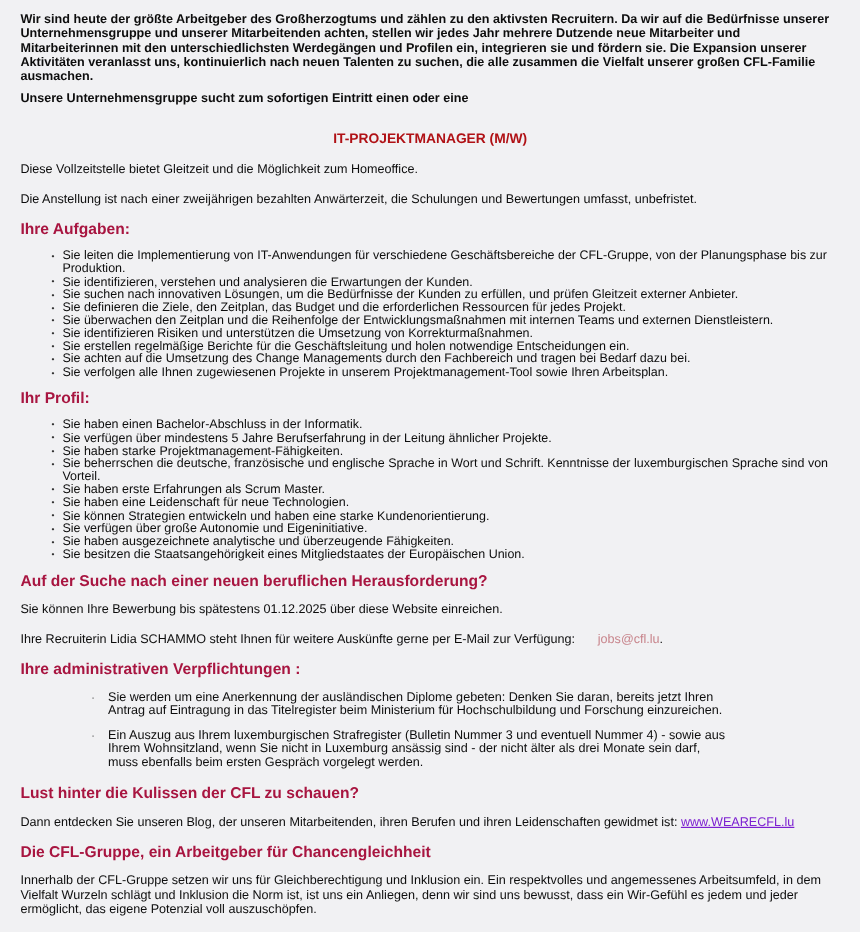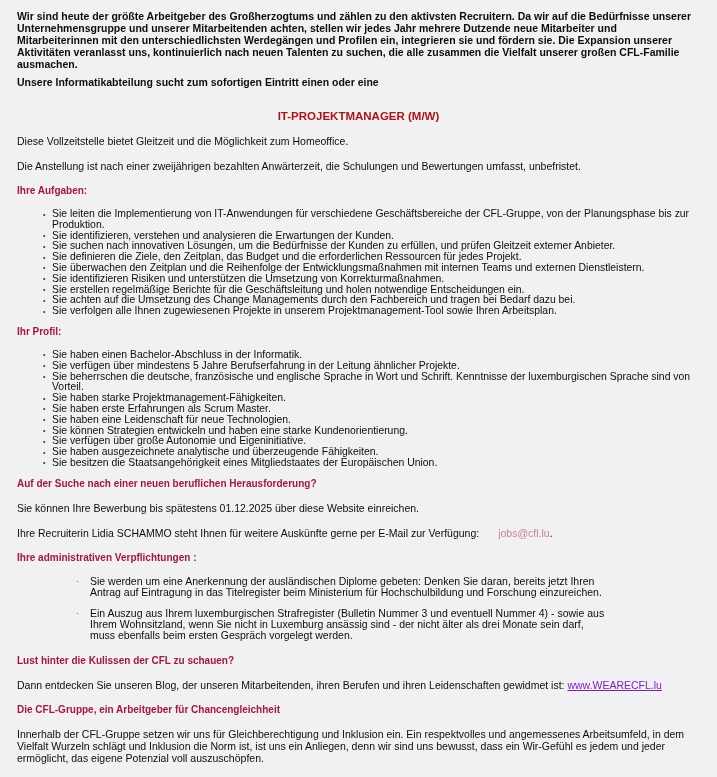--- a/index.html
+++ b/index.html
@@ -25,21 +25,21 @@
   .job-title {
     color: #b01115;
     font-weight: bold;
     font-size: 11.5px;
     text-align: center;
     margin: 10px 0 13px 0;
   }
   h2.sec {
     color: #a81540;
     font-weight: bold;
-    font-size: 10px;
+    font-size: 13px;
     line-height: 12px;
     margin: 0 0 12px 0;
   }
   ul.bullets {
     list-style: none;
     margin: 0 0 9px 0;
     padding: 0 0 0 26px;
   }
   ul.bullets li {
     position: relative;
@@ -86,21 +86,21 @@
   }
   .spacer { flex: 1; }
 </style>
 </head>
 <body>
 
 <main class="page">
 
   <p class="intro">Wir sind heute der größte Arbeitgeber des Großherzogtums und zählen zu den aktivsten Recruitern. Da wir auf die Bedürfnisse unserer Unternehmensgruppe und unserer Mitarbeitenden achten, stellen wir jedes Jahr mehrere Dutzende neue Mitarbeiter und Mitarbeiterinnen mit den unterschiedlichsten Werdegängen und Profilen ein, integrieren sie und fördern sie. Die Expansion unserer Aktivitäten veranlasst uns, kontinuierlich nach neuen Talenten zu suchen, die alle zusammen die Vielfalt unserer großen CFL-Familie ausmachen.</p>
 
-  <p class="dept">Unsere Informatikabteilung sucht zum sofortigen Eintritt einen oder eine</p>
+  <p class="dept">Unsere Unternehmensgruppe sucht zum sofortigen Eintritt einen oder eine</p>
 
   <h1 class="job-title">IT-PROJEKTMANAGER (M/W)</h1>
 
   <p>Diese Vollzeitstelle bietet Gleitzeit und die Möglichkeit zum Homeoffice.</p>
 
   <p>Die Anstellung ist nach einer zweijährigen bezahlten Anwärterzeit, die Schulungen und Bewertungen umfasst, unbefristet.</p>
 
   <h2 class="sec">Ihre Aufgaben:</h2>
 
   <ul class="bullets">
@@ -113,22 +113,22 @@
       <li>Sie erstellen regelmäßige Berichte für die Geschäftsleitung und holen notwendige Entscheidungen ein.</li>
       <li>Sie achten auf die Umsetzung des Change Managements durch den Fachbereich und tragen bei Bedarf dazu bei.</li>
       <li>Sie verfolgen alle Ihnen zugewiesenen Projekte in unserem Projektmanagement-Tool sowie Ihren Arbeitsplan.</li>
     </ul>
 
   <h2 class="sec">Ihr Profil:</h2>
 
   <ul class="bullets">
       <li>Sie haben einen Bachelor-Abschluss in der Informatik.</li>
       <li>Sie verfügen über mindestens 5 Jahre Berufserfahrung in der Leitung ähnlicher Projekte.</li>
+      <li>Sie haben starke Projektmanagement-Fähigkeiten.</li>
       <li>Sie beherrschen die deutsche, französische und englische Sprache in Wort und Schrift. Kenntnisse der luxemburgischen Sprache sind von Vorteil.</li>
-      <li>Sie haben starke Projektmanagement-Fähigkeiten.</li>
       <li>Sie haben erste Erfahrungen als Scrum Master.</li>
       <li>Sie haben eine Leidenschaft für neue Technologien.</li>
       <li>Sie können Strategien entwickeln und haben eine starke Kundenorientierung.</li>
       <li>Sie verfügen über große Autonomie und Eigeninitiative.</li>
       <li>Sie haben ausgezeichnete analytische und überzeugende Fähigkeiten.</li>
       <li>Sie besitzen die Staatsangehörigkeit eines Mitgliedstaates der Europäischen Union.</li>
     </ul>
 
   <h2 class="sec">Auf der Suche nach einer neuen beruflichen Herausforderung?</h2>
 

